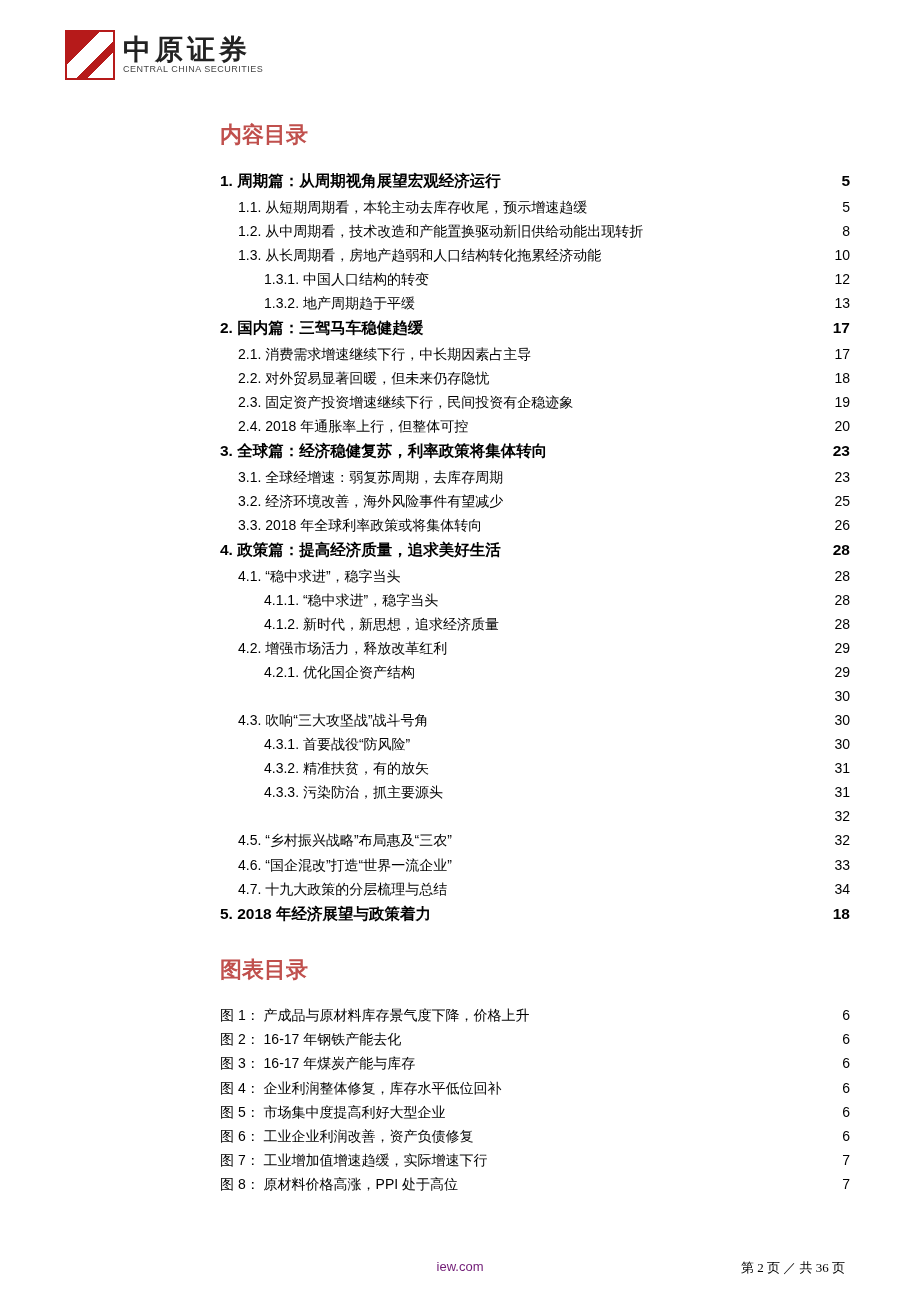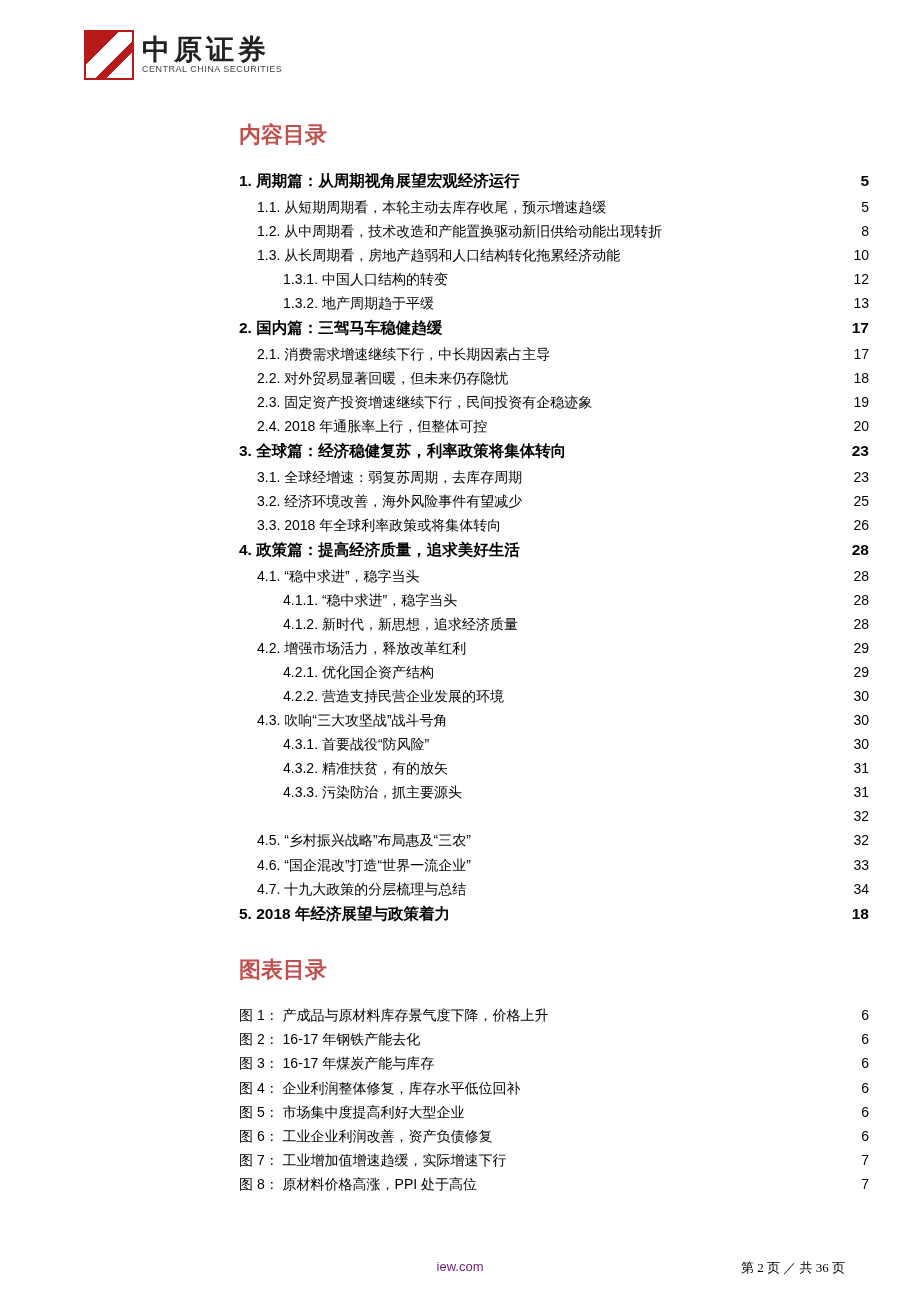--- a/index.html
+++ b/index.html
@@ -5,21 +5,21 @@
   * { margin: 0; padding: 0; box-sizing: border-box; }
   body {
     width: 920px;
     height: 1302px;
     background: #fff;
     font-family: "SimSun", "Microsoft YaHei", sans-serif;
     position: relative;
     color: #000;
   }
   .page {
-    padding: 30px 75px 0 94px;
+    padding: 30px 75px 0 75px;
   }
   .logo-area {
     display: flex;
     align-items: center;
     gap: 8px;
     margin-bottom: 40px;
     margin-left: -10px;
   }
   .logo-mark {
     width: 50px;
@@ -217,21 +217,20 @@
           <span class="toc-label">4.2. 增强市场活力，释放改革红利 </span>
           <span class="toc-dots"></span>
           <span class="toc-page">29</span>
         </div>
         <div class="toc-line level3">
           <span class="toc-label">4.2.1. 优化国企资产结构 </span>
           <span class="toc-dots"></span>
           <span class="toc-page">29</span>
         </div>
         <div class="toc-line level3">
-          <span class="toc-label">4.2.2. 营造支持民营企业发展的环境 </span>
           <span class="toc-dots"></span>
           <span class="toc-page">30</span>
         </div>
         <div class="toc-line level2">
           <span class="toc-label">4.3. 吹响“三大攻坚战”战斗号角 </span>
           <span class="toc-dots"></span>
           <span class="toc-page">30</span>
         </div>
         <div class="toc-line level3">
           <span class="toc-label">4.3.1. 首要战役“防风险” </span>

